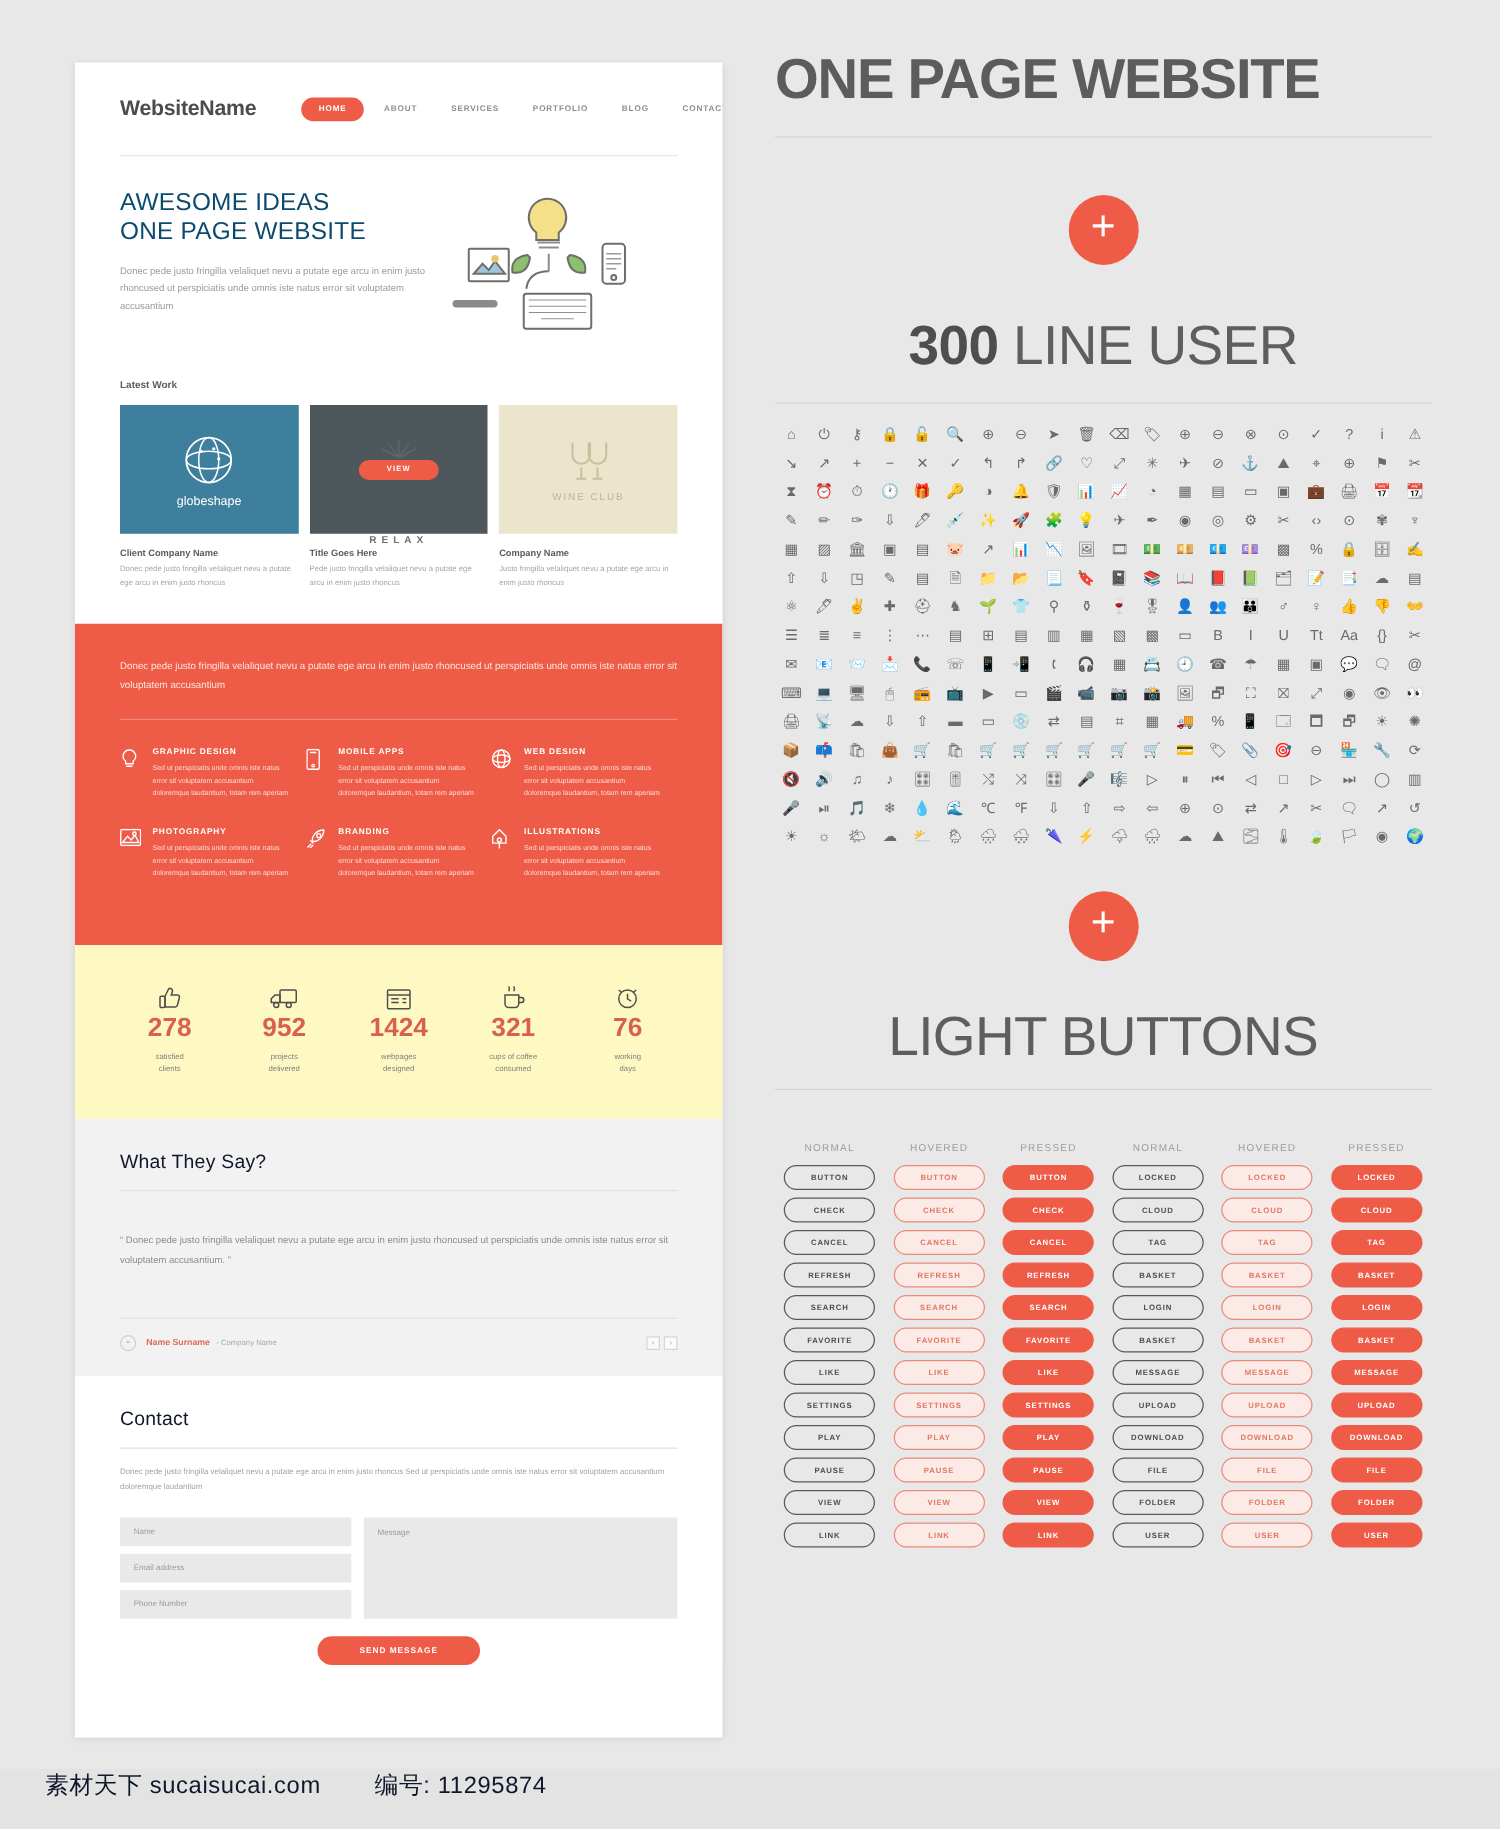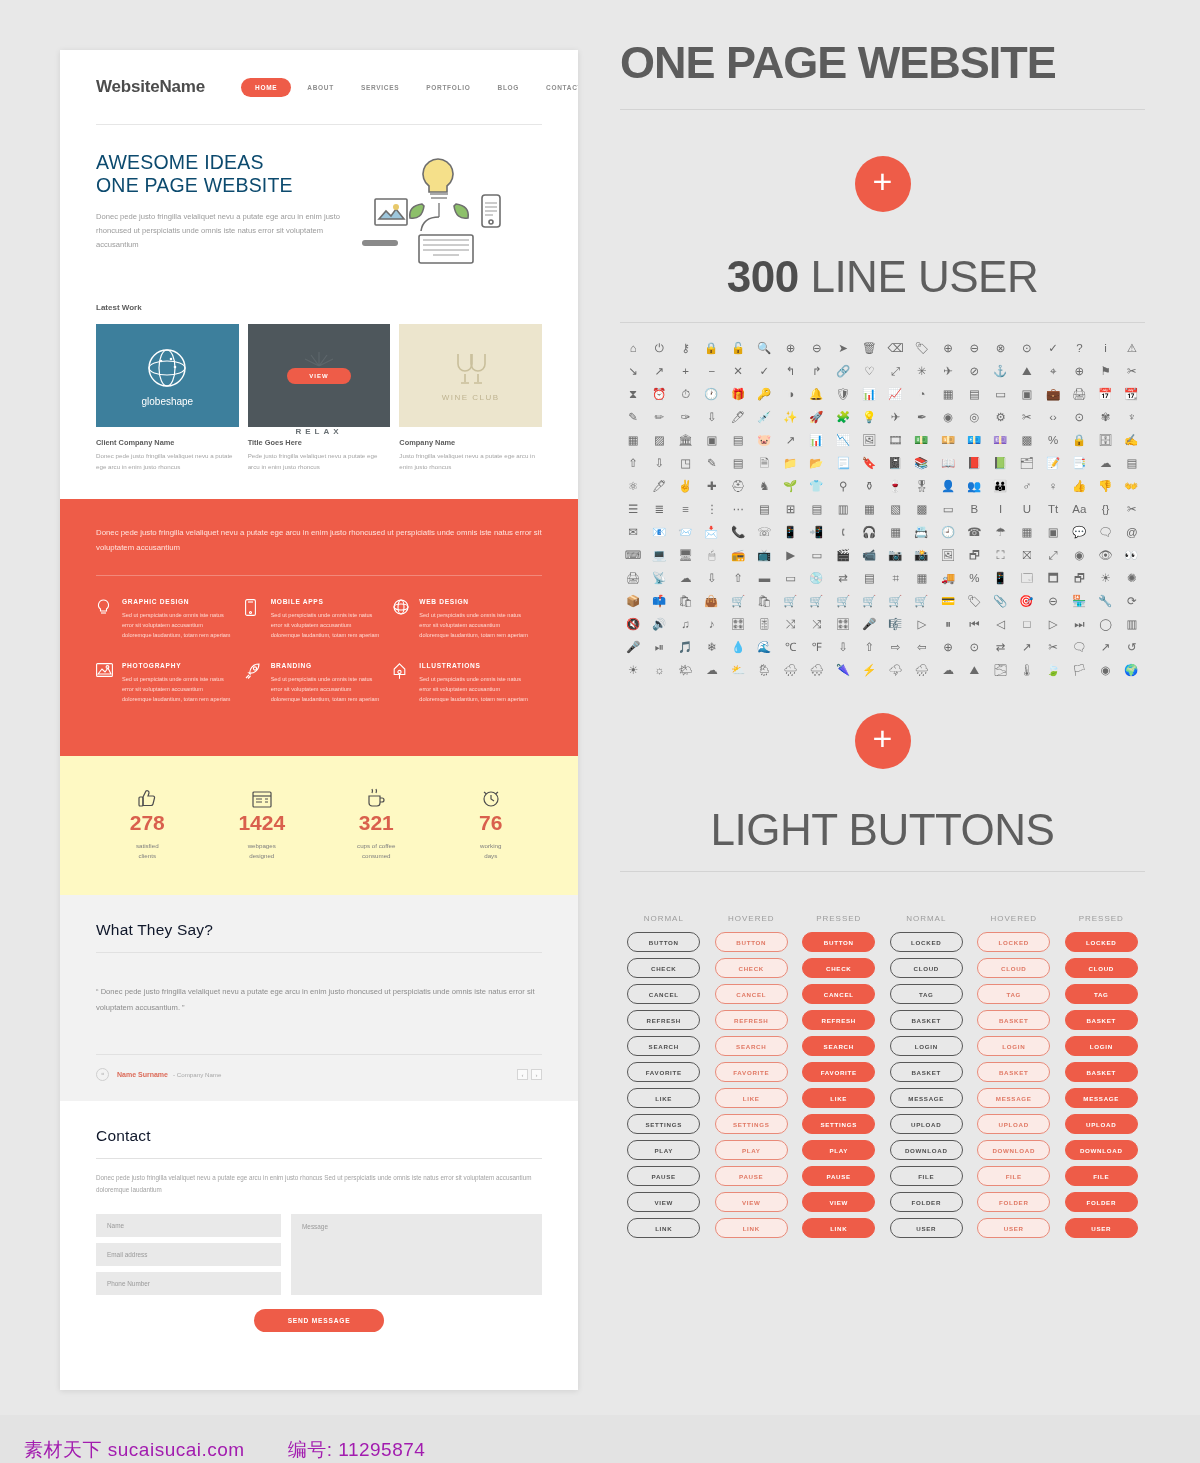--- a/index.html
+++ b/index.html
@@ -152,22 +152,22 @@
     display: flex; align-items: center; justify-content: center;
     font-size: 6.2px; font-weight: bold; letter-spacing: 0.7px;
   }
   .pill.normal  { border: 1px solid #585858; color: #4e4e4e; background: transparent; }
   .pill.hovered { border: 1px solid #e98a79; color: #e07864; background: #fbeae6; }
   .pill.pressed { border: 1px solid #ee5c48; color: #fff;    background: #ee5c48; }
 
   
   #watermark {
     position: absolute; left: 0; bottom: 0; width: 1200px; height: 48px;
-    background: #e3e3e3; display: flex; align-items: flex-end; padding-left: 24px;
-    font-size: 19px; color: #a21caf; letter-spacing: 0.5px;
+    background: #e3e3e3; display: flex; align-items: flex-start; padding-left: 36px;
+    font-size: 19px; color: #0f172a; letter-spacing: 0.5px;
   }
   #watermark .wm-num { margin-left: 43px; }
 </style>
 </head>
 <body>
 
 <div id="stage">
 
   <div id="site">
 
@@ -352,20 +352,34 @@
           <div class="stat-ico">
             <svg width="20" height="20" viewBox="0 0 20 20">
               <g fill="none" stroke="#4e4e4e" stroke-width="1.2">
                 <path d="M6 9 L9 3 a2 2 0 0 1 3 2 L11 8 h5 a1.5 1.5 0 0 1 1.5 2 L16 16 a2 2 0 0 1 -2 1.5 H6z"></path>
                 <rect x="2" y="9" width="4" height="9" rx="1"></rect>
               </g>
             </svg>
           </div>
           <div class="stat-num">278</div>
           <div class="stat-lbl"><span>satisfied</span><br><span>clients</span></div>
+        </div>
+        <div class="stat">
+          <div class="stat-ico">
+            <svg width="22" height="18" viewBox="0 0 22 18">
+              <g fill="none" stroke="#4e4e4e" stroke-width="1.2">
+                <rect x="8" y="2" width="13" height="10" rx="1"></rect>
+                <path d="M8 6 H4 L1 9 v3 h7z"></path>
+                <circle cx="5" cy="14" r="2"></circle>
+                <circle cx="15" cy="14" r="2"></circle>
+              </g>
+            </svg>
+          </div>
+          <div class="stat-num">952</div>
+          <div class="stat-lbl"><span>projects</span><br><span>delivered</span></div>
         </div>
         <div class="stat">
           <div class="stat-ico">
             <svg width="20" height="17" viewBox="0 0 20 17">
               <g fill="none" stroke="#4e4e4e" stroke-width="1.2">
                 <rect x="1" y="1" width="18" height="15" rx="1"></rect>
                 <path d="M1 5 h18"></path>
                 <path d="M4 8 h6 M4 11 h6 M13 8 h3 M13 11 h3"></path>
               </g>
             </svg>

